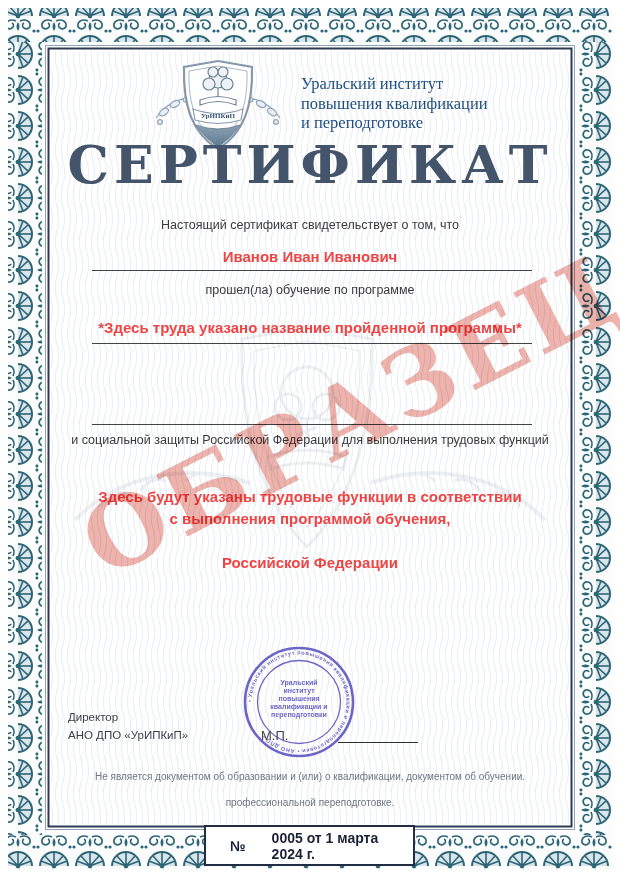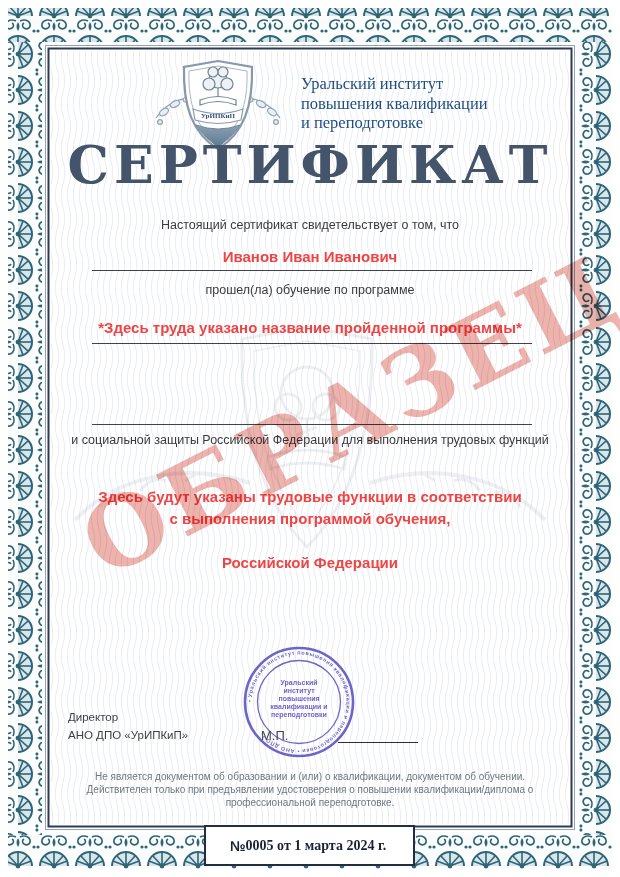--- a/index.html
+++ b/index.html
@@ -28,21 +28,21 @@
   .director{position:absolute;left:68px;top:708px;z-index:3;font-size:11.5px;
             line-height:18px;color:#3a3f46;}
   .mp{position:absolute;left:261px;top:728px;z-index:3;font-size:13px;color:#41464e;text-align:center;}
   .sig-line{position:absolute;left:338px;top:742px;width:80px;border-top:1.5px solid #2b2f36;z-index:3;}
   .disclaimer{position:absolute;left:52px;width:516px;text-align:center;z-index:2;
               font-size:10px;line-height:13px;color:#6d7681;margin-top:7px;}
   .number-box{position:absolute;left:204px;top:825px;width:211px;height:41px;z-index:5;
               background:#ffffff;border:2px solid #222c43;box-sizing:border-box;
               display:flex;align-items:center;font-weight:bold;font-size:14px;color:#1a2236;}
   .number-box .lbl{margin-left:24px;}
-  .number-box .val{font-family:Liberation Serif, serif;}
+  .number-box .val{margin-left:26px;}
 </style>
 </head>
 <body>
 
 <div class="page">
 
   <svg class="bg-svg" width="620" height="877" viewBox="0 0 620 877" aria-hidden="true">
     <defs>
       <pattern id="orn-h" width="36" height="34" patternUnits="userSpaceOnUse">
         <rect width="36" height="34" fill="#fbfdfd"></rect>
@@ -171,21 +171,20 @@
   </svg>
 
   <div class="director">
     <div>Директор</div>
     <div>АНО ДПО «УрИПКиП»</div>
   </div>
   <div class="mp">М.П.</div>
   <div class="sig-line"></div>
 
   <div class="disclaimer" style="top:763px">Не является документом об образовании и (или) о квалификации, документом об обучении.</div>
-  <div class="disclaimer" style="top:776px">Действителен только при предъявлении удостоверения о повышении квалификации/диплома о</div>
   <div class="disclaimer" style="top:789px">профессиональной переподготовке.</div>
 
   <div class="number-box">
     <span class="lbl">№</span>
     <span class="val">0005 от 1 марта 2024 г.</span>
   </div>
 
 </div>
 
 </body></html>

